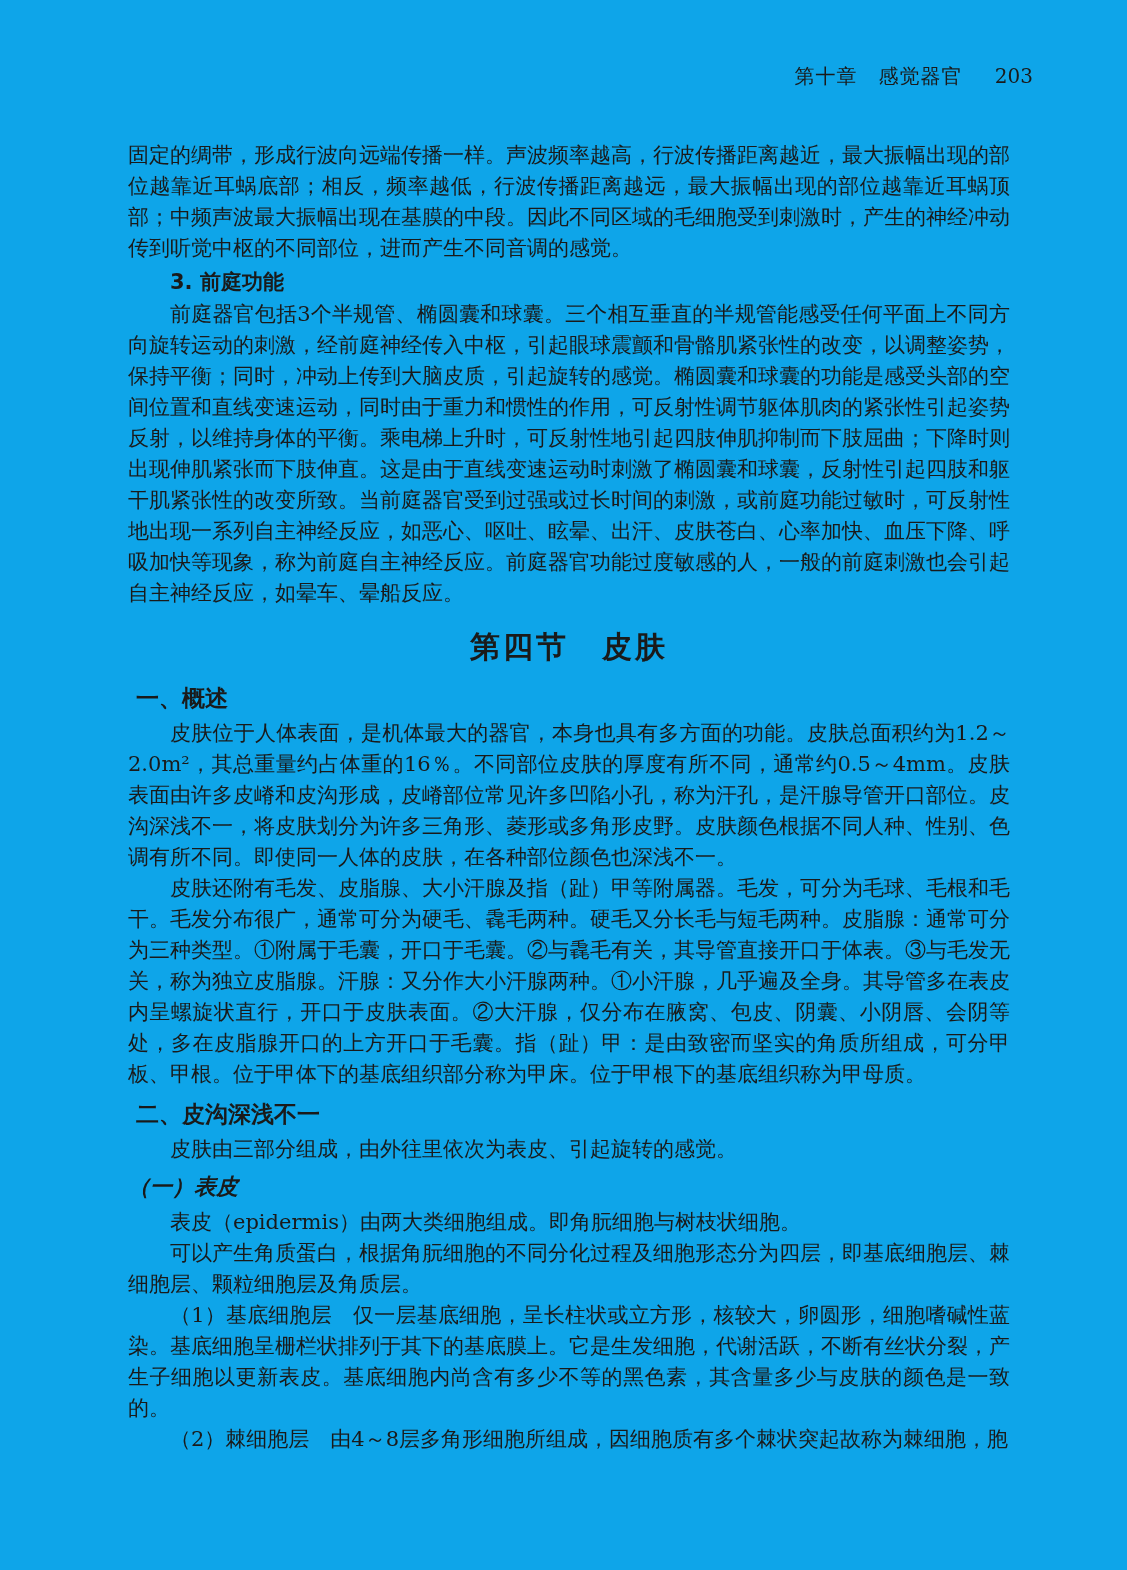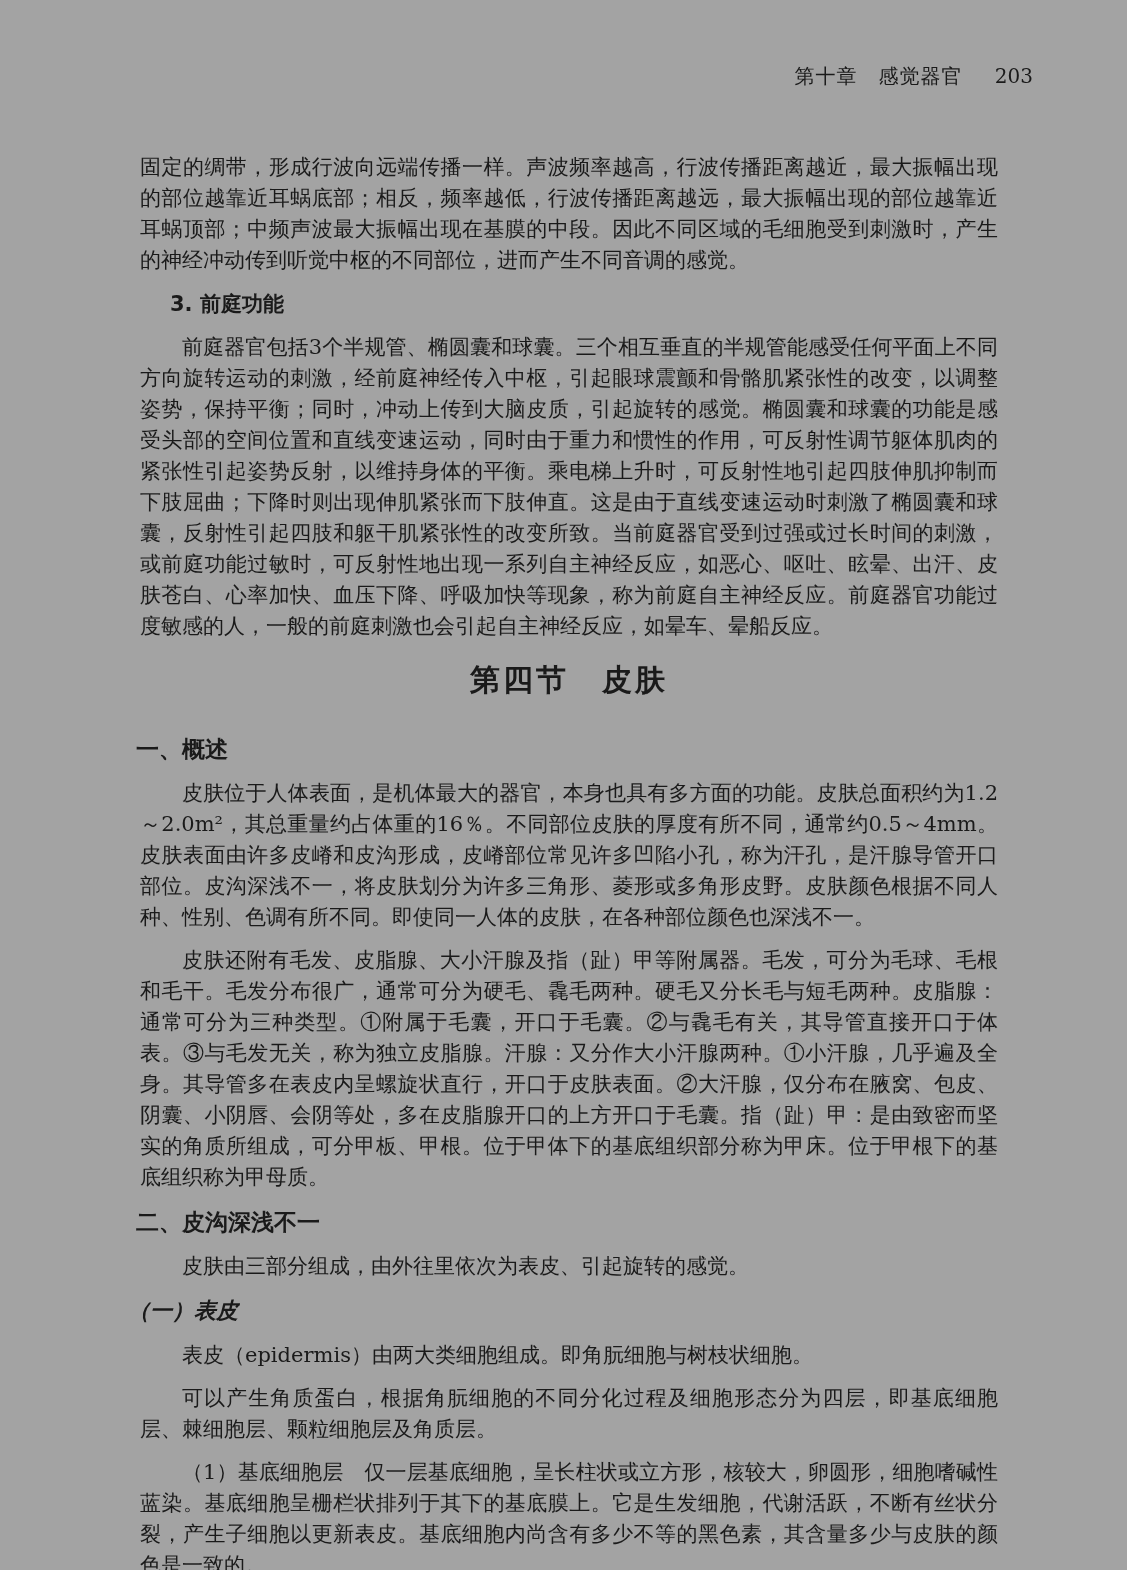--- a/index.html
+++ b/index.html
@@ -34,63 +34,63 @@
   .content {
     position: absolute;
     top: 140px;
     left: 128px;
     width: 882px;
   }
   .body-para {
     font-size: 21px;
     line-height: 31px;
     text-align: justify;
-    margin: 12px;
+    margin: 0;
     word-break: break-all;
   }
   .indent {
     text-indent: 2em;
   }
   .numbered-heading {
     font-family: "DejaVu Sans", "Liberation Sans", sans-serif;
     font-weight: bold;
     font-size: 21px;
     line-height: 32px;
     padding-left: 42px;
     margin: 2px 0 1px 0;
   }
   .section-title {
     font-family: "DejaVu Serif", "Liberation Serif", serif;
     font-weight: bold;
     font-size: 30px;
     line-height: 40px;
     text-align: center;
     letter-spacing: 3px;
-    margin: 18px 0 32px 0;
+    margin: 18px 0 14px 0;
   }
   .major-heading {
     font-family: "DejaVu Sans", "Liberation Sans", sans-serif;
     font-weight: bold;
     font-size: 23px;
     line-height: 34px;
     margin: 7px 0 3px 8px;
   }
   .minor-heading {
     font-family: "DejaVu Sans", "Liberation Sans", sans-serif;
     font-weight: bold;
     font-size: 22px;
     line-height: 34px;
     margin: 5px 0 3px 0;
     font-style: italic;
   }
 </style>
 </head>
 <body>
 
-<div class="page" style="color: rgb(26, 26, 26); background: #a3a3a3;">
+<div class="page" style="color: rgb(26, 26, 26); background: #0ea5e9;">
   <div class="running-header">
     <span class="chapter">第十章　感觉器官</span>
     <span class="pgnum">203</span>
   </div>
   <div class="content">
       <p class="body-para">固定的绸带，形成行波向远端传播一样。声波频率越高，行波传播距离越近，最大振幅出现的部位越靠近耳蜗底部；相反，频率越低，行波传播距离越远，最大振幅出现的部位越靠近耳蜗顶部；中频声波最大振幅出现在基膜的中段。因此不同区域的毛细胞受到刺激时，产生的神经冲动传到听觉中枢的不同部位，进而产生不同音调的感觉。</p>
       <div class="numbered-heading">3. 前庭功能</div>
       <p class="body-para indent">前庭器官包括3个半规管、椭圆囊和球囊。三个相互垂直的半规管能感受任何平面上不同方向旋转运动的刺激，经前庭神经传入中枢，引起眼球震颤和骨骼肌紧张性的改变，以调整姿势，保持平衡；同时，冲动上传到大脑皮质，引起旋转的感觉。椭圆囊和球囊的功能是感受头部的空间位置和直线变速运动，同时由于重力和惯性的作用，可反射性调节躯体肌肉的紧张性引起姿势反射，以维持身体的平衡。乘电梯上升时，可反射性地引起四肢伸肌抑制而下肢屈曲；下降时则出现伸肌紧张而下肢伸直。这是由于直线变速运动时刺激了椭圆囊和球囊，反射性引起四肢和躯干肌紧张性的改变所致。当前庭器官受到过强或过长时间的刺激，或前庭功能过敏时，可反射性地出现一系列自主神经反应，如恶心、呕吐、眩晕、出汗、皮肤苍白、心率加快、血压下降、呼吸加快等现象，称为前庭自主神经反应。前庭器官功能过度敏感的人，一般的前庭刺激也会引起自主神经反应，如晕车、晕船反应。</p>
       <div class="section-title">第四节　皮肤</div>
       <div class="major-heading">一、概述</div>

